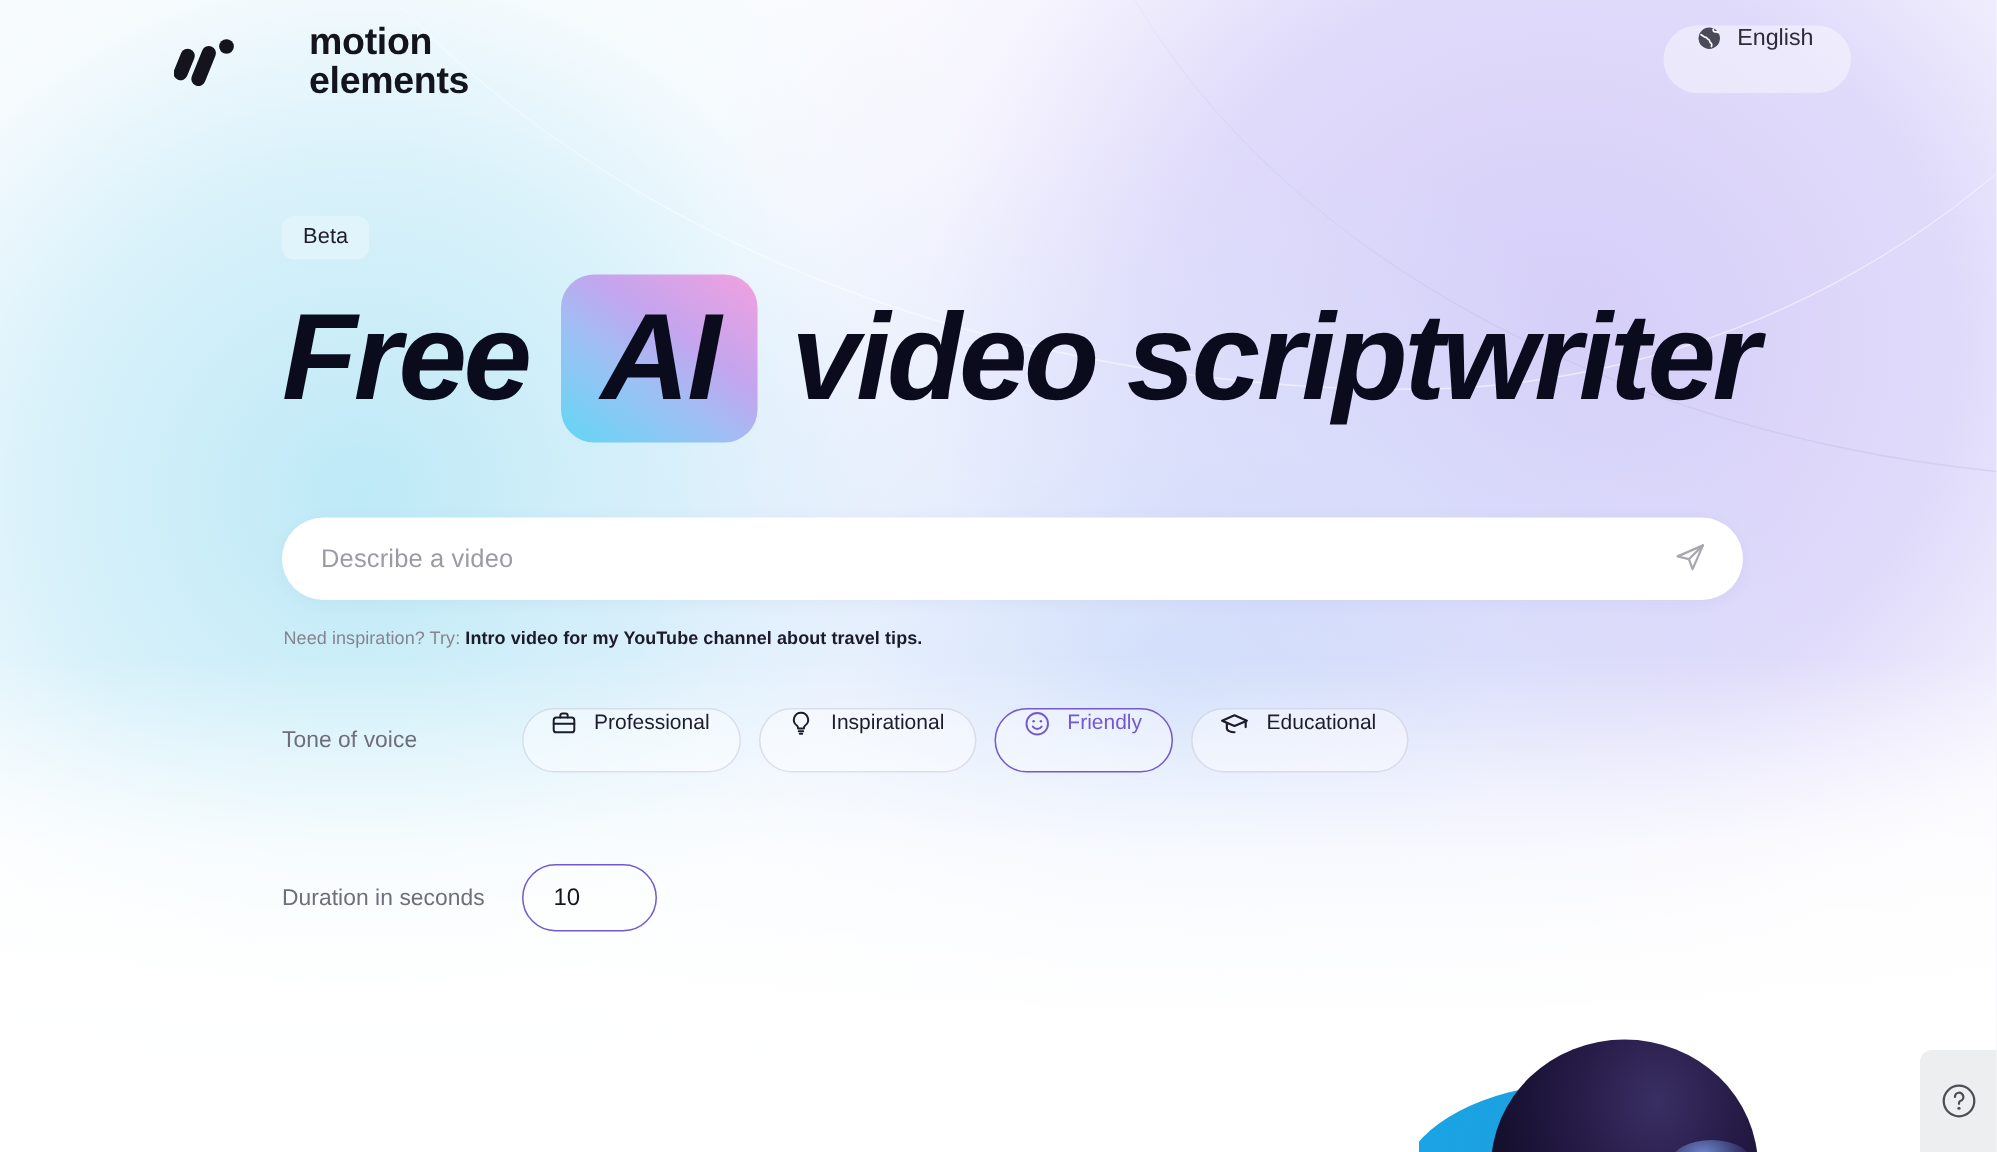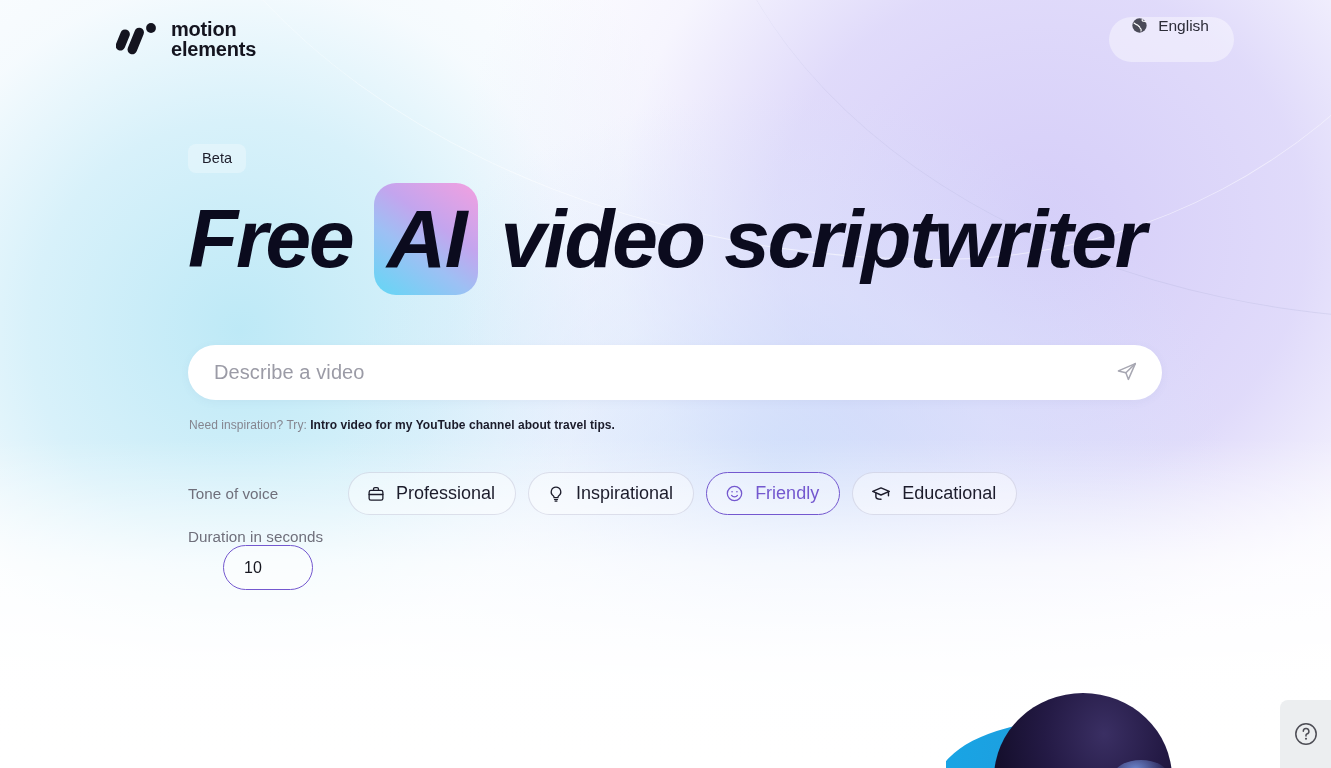--- a/index.html
+++ b/index.html
@@ -90,25 +90,26 @@
   .logo {
     position: absolute;
     left: 116px; top: 16px;
     display: flex;
     align-items: center;
     gap: 9px;
     cursor: pointer;
   }
   .logo-mark { width: 46px; height: 46px; display: block; }
   .logo-type {
-    font-size: 20px;
+    font-size: 25px;
     line-height: 1.02;
     font-weight: 700;
     color: #14141f;
     letter-spacing: -0.2px;
+    margin-left: 35px;
   }
   .logo-type span { display: block; }
 
   .lang-btn {
     position: absolute;
     right: 97px; top: 17px;
     height: 45px;
     display: flex;
     gap: 10px;
     padding: 0 25px 0 22px;
@@ -150,21 +151,21 @@
     font-weight: 700;
     letter-spacing: -2.2px;
     color: #0b0b1e;
     white-space: nowrap;
     font-style: italic;
   }
   .ai-chip {
     display: inline-flex;
     align-items: center;
     justify-content: center;
-    width: 104px;
+    width: 131px;
     height: 112px;
     margin: 0 22px;
     border-radius: 22px;
     background: linear-gradient(215deg,
                 #f3a0e0 0%,
                 #c3a5ee 38%,
                 #9dc0f4 62%,
                 #62d7f5 100%);
     color: #0b0b1e;
     letter-spacing: -1.5px;
@@ -183,21 +184,21 @@
     box-shadow: 0 2px 10px rgba(90,100,150,0.06);
   }
   .prompt-input {
     flex: 1;
     height: 100%;
     border: none;
     outline: none;
     background: transparent;
     padding: 0 30px 0 26px;
     font-family: inherit;
-    font-size: 20px;
+    font-size: 17px;
     color: #a21caf;
     letter-spacing: .1px;
   }
   .prompt-input::placeholder { color: #9b9ba6; }
   .send-btn {
     width: 62px;
     height: 100%;
     display: flex;
     align-items: center;
     justify-content: center;
@@ -221,41 +222,41 @@
   }
 
   
   .opt-row {
     position: absolute;
     left: 0;
     display: flex;
     align-items: center;
   }
   .opt-row.tone { top: 472px; }
-  .opt-row.duration { top: 528px; flex-direction: column; }
+  .opt-row.duration { top: 576px; }
 
   .opt-label {
     width: 160px;
     font-size: 15.2px;
     color: #6f6f7b;
     letter-spacing: .05px;
   }
 
   .chips { display: flex; gap: 12px; }
   .chip {
     display: flex;
-    align-items: center;
+    align-items: flex-start;
     gap: 11px;
     height: 43px;
     padding: 0 20px 0 18px;
     border-radius: 999px;
     border: 1.4px solid rgba(160,160,190,0.30);
     background: rgba(255,255,255,0.42);
     font-family: inherit;
-    font-size: 18px;
+    font-size: 14px;
     color: #1c1c2b;
     cursor: pointer;
     white-space: nowrap;
   }
   .chip svg { display: block; flex: none; }
   .chip.selected {
     border: 1.8px solid #7458cf;
     color: #7458cf;
     background: rgba(255,255,255,0.34);
   }

